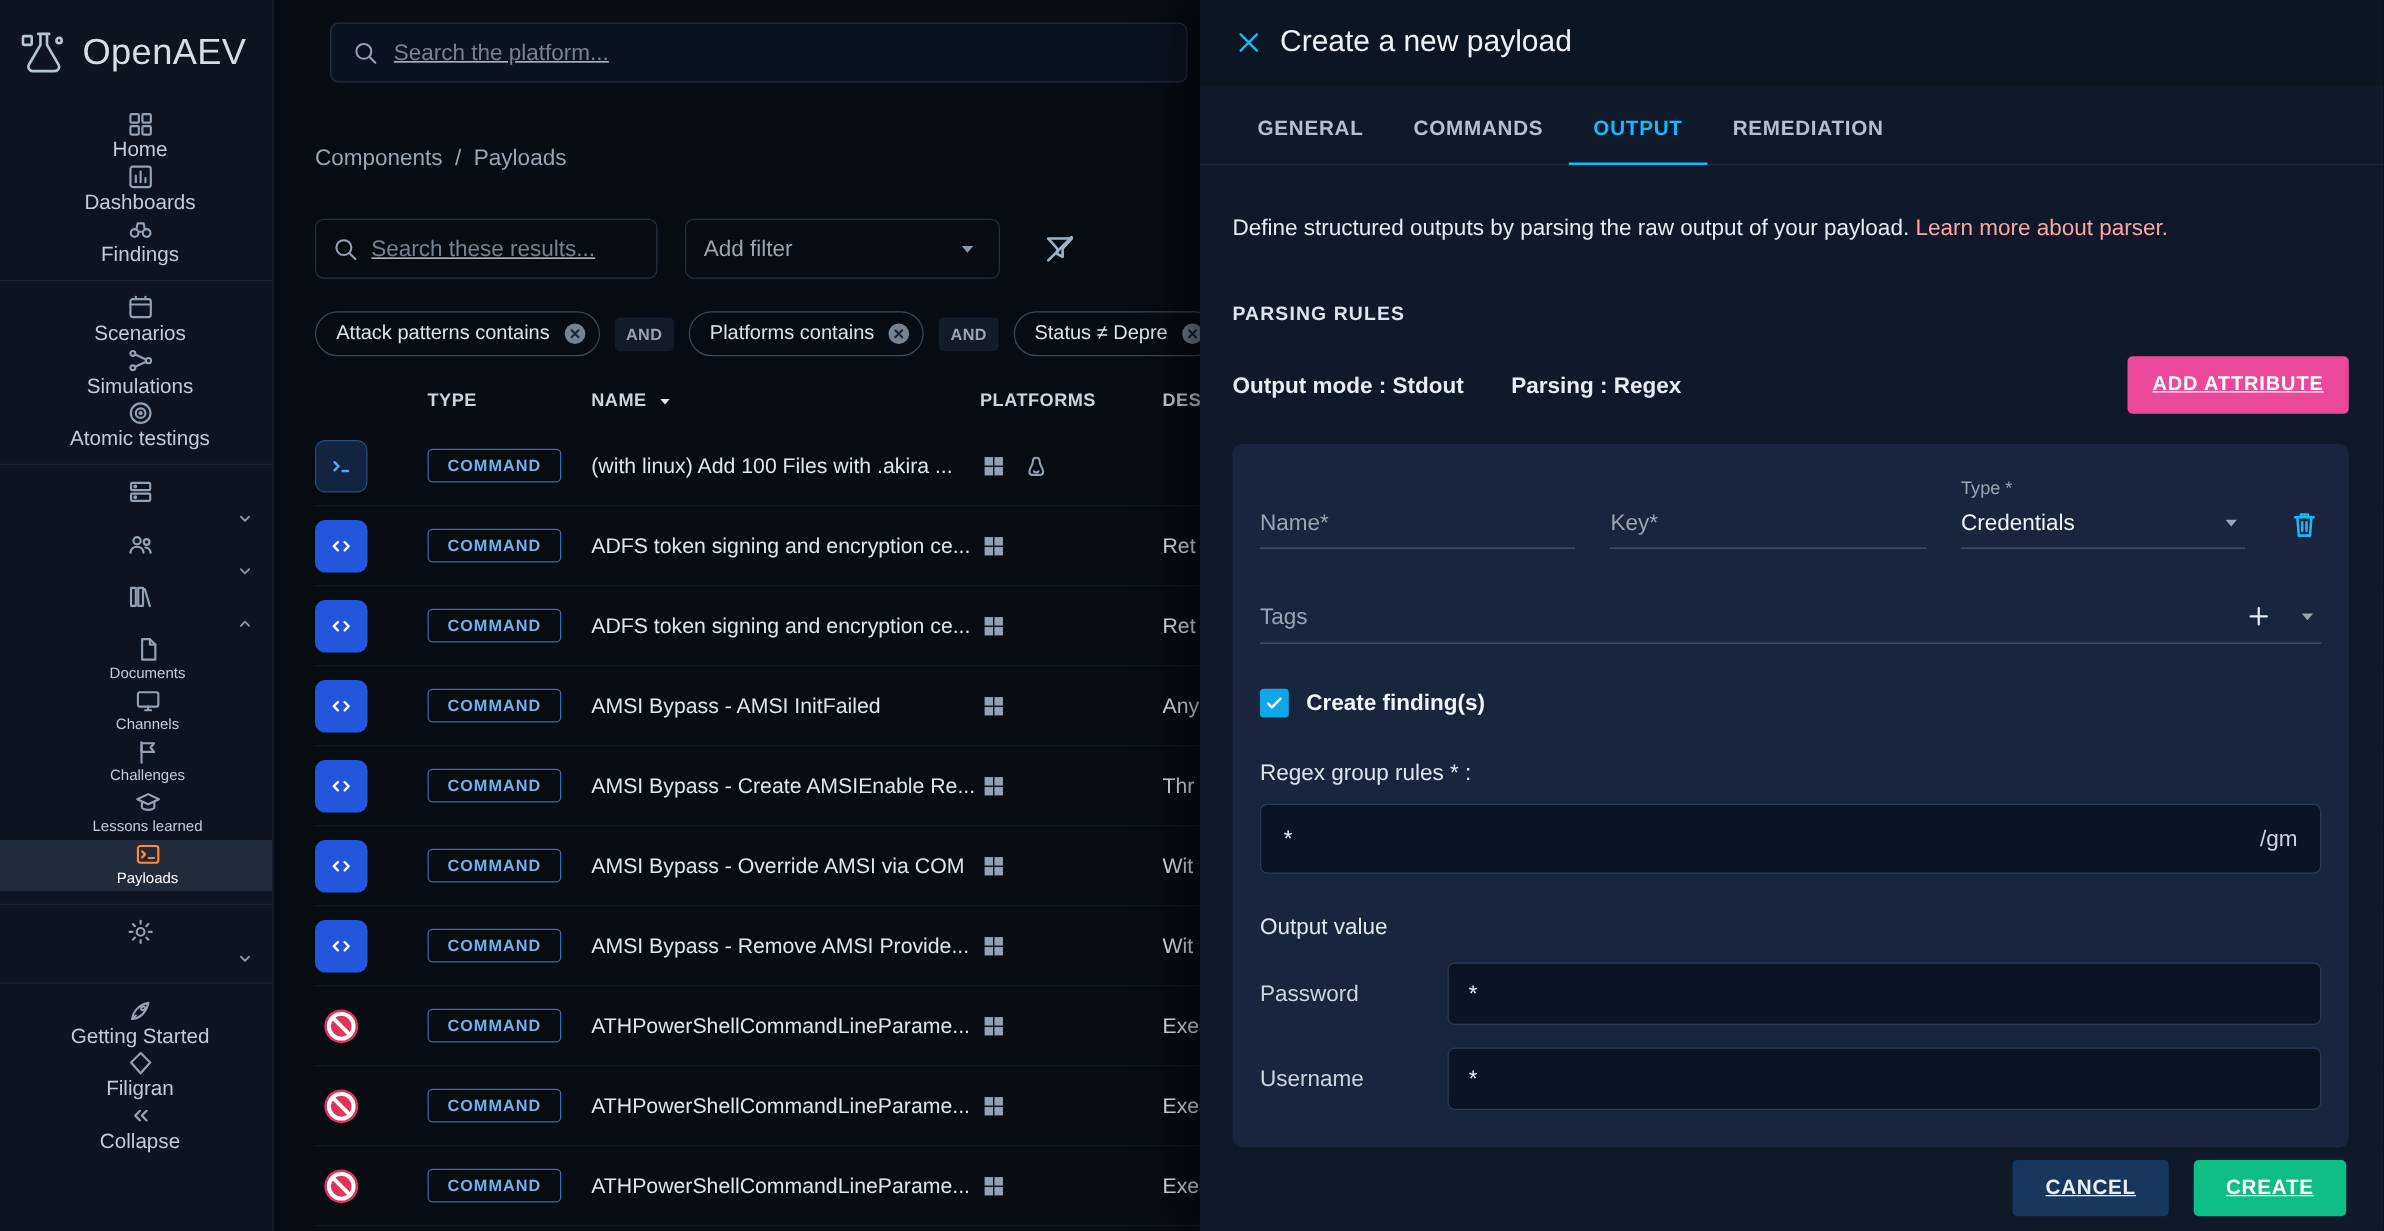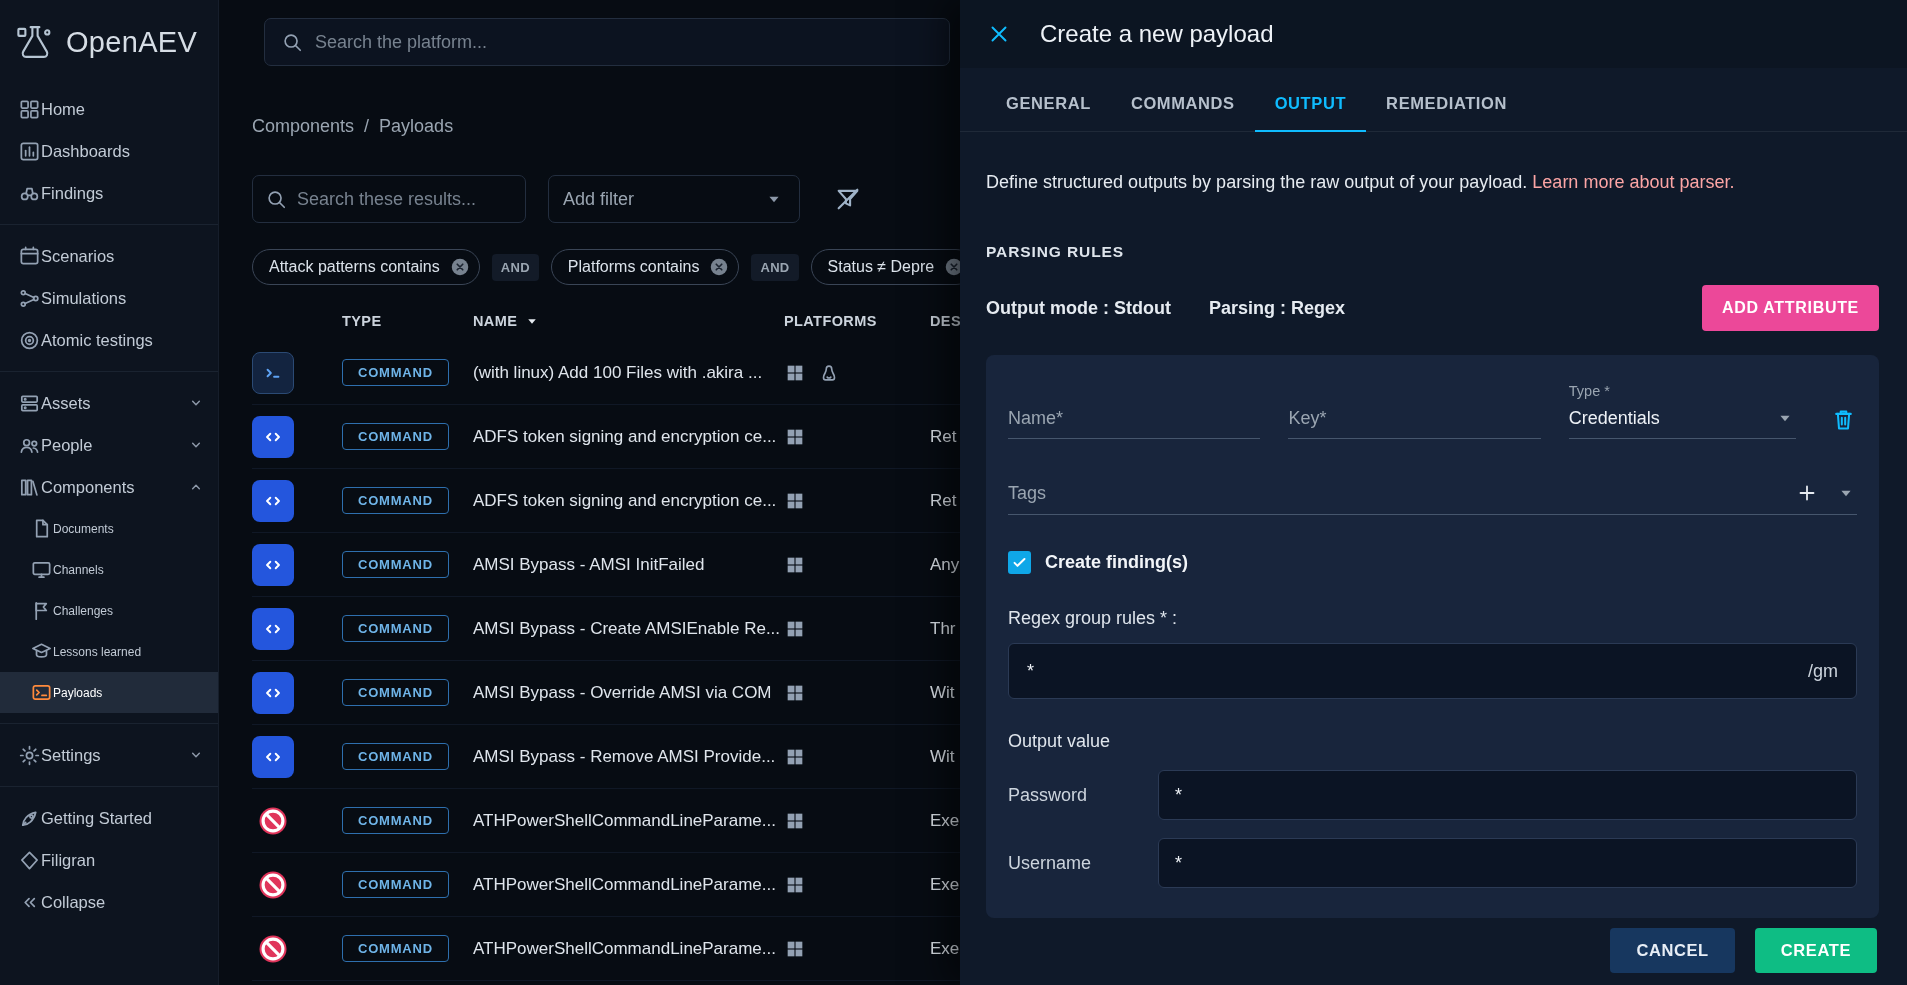--- a/index.html
+++ b/index.html
@@ -2,33 +2,33 @@
 <html><head>
 <meta charset="utf-8">
 <style>
   * { margin:0; padding:0; box-sizing:border-box; }
   html,body { width:1907px; height:985px; }
   body {
     font-family:"Liberation Sans", sans-serif;
     background:#070c13; color:#dfe5ec;
     overflow:hidden; position:relative;
   }
-  input,button { font-family:inherit; }
+  input,button { font-family:inherit;text-decoration:underline; }
   .icon { display:inline-flex; width:22px; height:22px; color:#93a1b3; flex:none; }
   .icon svg { width:100%; height:100%; display:block; }
 
   
   .sidebar { position:absolute; left:0; top:0; width:219px; height:100%;
     background:#0d141f; border-right:1px solid #161e2b; z-index:2; overflow:hidden; }
   .logo-row { height:84px; display:flex; align-items:center; gap:10px; padding:0 14px; cursor:pointer; }
   .logo-mark { width:42px; height:42px; }
   .logo-text { font-size:29px; color:#d6dde5; font-weight:500; letter-spacing:.3px; }
   .nav { padding-top:4px; }
   .nav-item { height:42px; display:flex; align-items:center; 
-    padding:0 12px 0 18px; color:#c2cbd6; font-size:16.5px; cursor:pointer; white-space:nowrap; }
+    padding:0 12px 0 18px; color:#c2cbd6; font-size:16.5px; cursor:pointer; white-space:nowrap;flex-direction:column; }
   .nav-item .icon { width:23px; height:23px; }
   .nav-item.sub { height:41px; padding-left:30px; font-size:12px; }
   .nav-item .chev { margin-left:auto; width:20px; height:20px; color:#8c98a8; }
   .nav-item.selected { background:#212b3a; color:#ffffff; }
   .nav-item.selected .icon { color:#ff8a3c; }
   .nav-label { overflow:hidden; text-overflow:ellipsis; }
   .nav-divider { height:1px; background:#1a2330; margin:10px 0; }
 
   
   .main { position:absolute; left:219px; top:0; right:0; height:100%; }
@@ -71,21 +71,21 @@
   .type-icon.blocked svg { width:36px; height:36px; }
   .badge { display:inline-block; border:1px solid #2e6fae; color:#6fb4e8; font-size:13px;
     font-weight:600; letter-spacing:.8px; padding:5px 15px; border-radius:4px; }
   .platforms { display:flex; gap:12px; color:#b9c2cc; }
   .platforms .icon { width:22px; height:22px; }
   .name-cell, .desc-cell { white-space:nowrap; overflow:hidden; }
 
   
   .drawer { position:absolute; top:0; right:0; width:947px; height:100%;
     background:#0f1929; z-index:5; box-shadow:-14px 0 34px rgba(0,0,0,.55); }
-  .drawer-header { height:68px; display:flex; align-items:center; gap:28px;
+  .drawer-header { height:68px; display:flex; align-items:center; gap:12px;
     padding:0 26px; background:#0c1522; }
   .close-btn { width:26px; height:26px; color:#0fbcff; cursor:pointer; }
   .drawer-title { font-size:24px; color:#eef2f7; font-weight:400; }
   .tabs { display:flex; padding:0 26px; margin-top:8px; border-bottom:1px solid rgba(255,255,255,.07); }
   .tab { padding:18px 20px; font-size:16.5px; font-weight:600; letter-spacing:.6px;
     color:#b6c0cc; text-transform:uppercase; position:relative; cursor:pointer; }
   .tab.active { color:#0fbcff; }
   .tab.active::after { content:''; position:absolute; left:0; right:0; bottom:-1px; height:2px; background:#0fbcff; }
   .drawer-body { padding:40px 28px 0 26px; }
   .desc-line { font-size:18px; color:#e6ebf1; }

